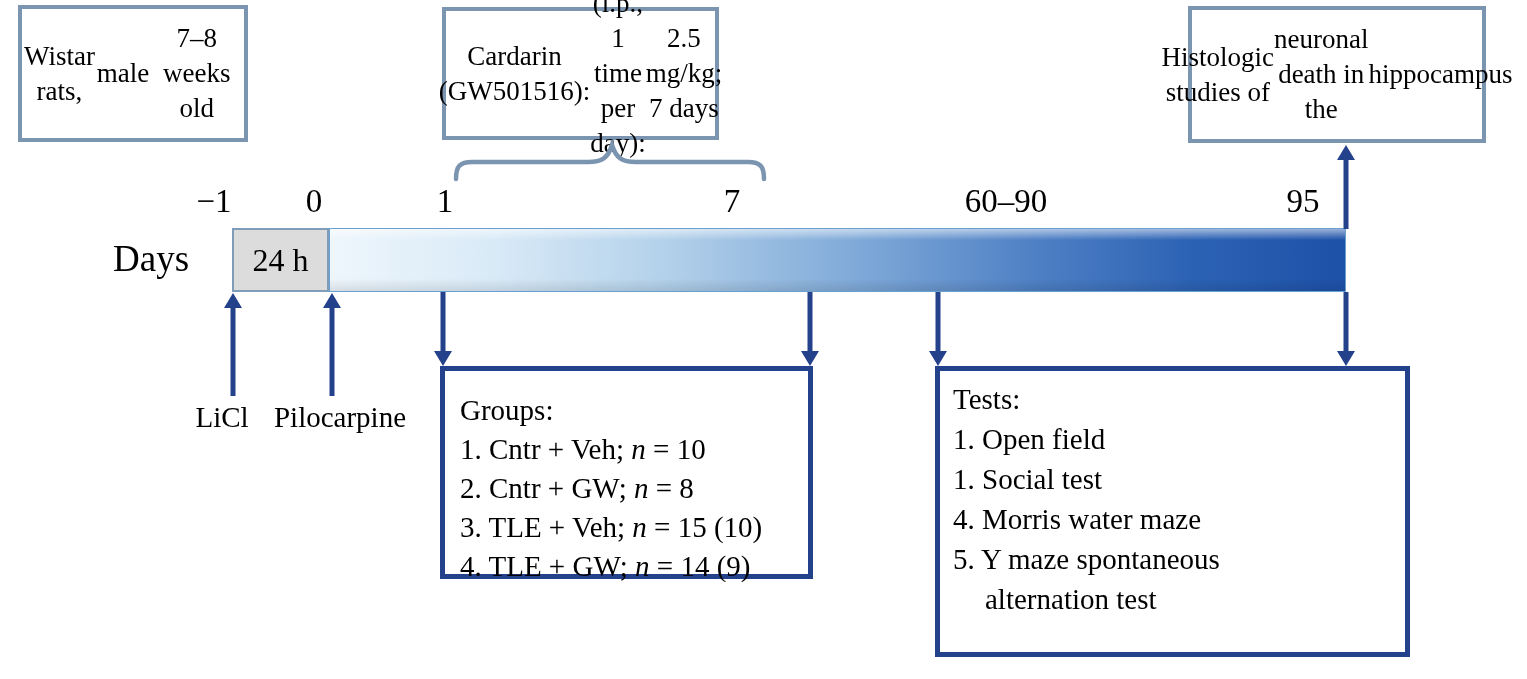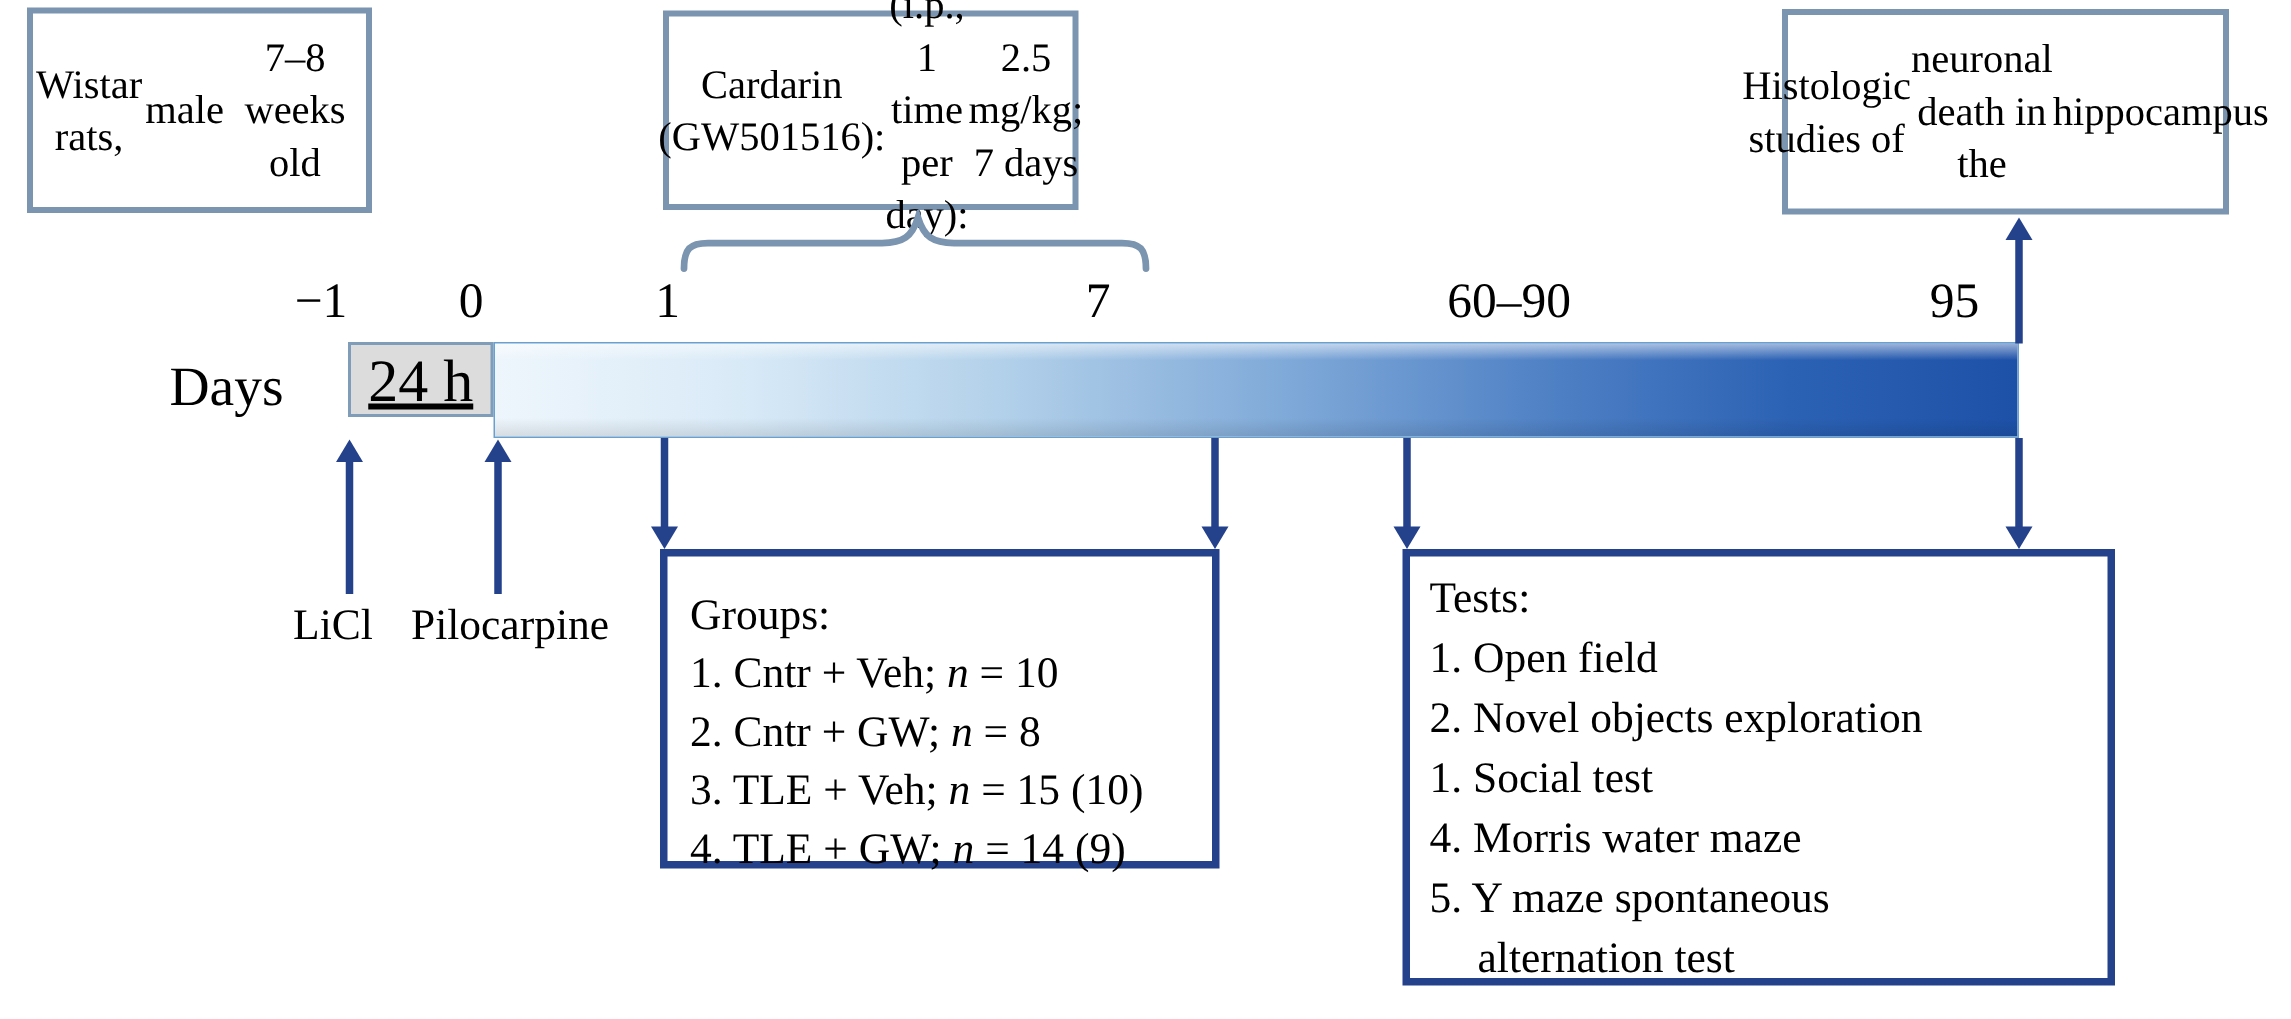--- a/index.html
+++ b/index.html
@@ -20,23 +20,23 @@
     box-sizing:border-box; font-size:29px;
   }
   .list-box .ln { white-space:nowrap; }
   .it { font-style:italic; }
   .cont { padding-left:32px; }
 
   
   #days-label { position:absolute; left:113px; top:237px; font-size:37px; }
   .tick { position:absolute; top:183px; transform:translateX(-50%); font-size:33px; white-space:nowrap; }
   #seg-24h {
-    position:absolute; left:232px; top:228px; width:97px; height:50px;
+    position:absolute; left:232px; top:228px; width:97px; height:64px;
     background:#dcdcdc; border:2px solid #7f9db9; box-sizing:border-box;
-    display:flex; align-items:center; justify-content:center; font-size:40px;text-decoration:underline;
+    display:flex; align-items:center; justify-content:center; font-size:32px;
   }
   #seg-grad {
     position:absolute; left:329px; top:228px; width:1017px; height:64px;
     box-sizing:border-box; border:1px solid #6aa0d0;
     background:
       linear-gradient(to bottom, rgba(255,255,255,0.55) 0%, rgba(255,255,255,0) 18%, rgba(255,255,255,0) 80%, rgba(0,0,0,0.10) 100%),
       linear-gradient(to right, #eef6fc 0%, #d9eaf7 16%, #b3d1ea 33%, #7fa9d8 52%, #4d7fc4 70%, #2c62b4 85%, #1d51a8 100%);
   }
 
   
@@ -129,20 +129,19 @@
     <div class="ln">Groups:</div>
     <div class="ln"><span>1. Cntr + Veh; </span><span class="it">n</span><span> = 10</span></div>
     <div class="ln"><span>2. Cntr + GW; </span><span class="it">n</span><span> = 8</span></div>
     <div class="ln"><span>3. TLE + Veh; </span><span class="it">n</span><span> = 15 (10)</span></div>
     <div class="ln"><span>4. TLE + GW; </span><span class="it">n</span><span> = 14 (9)</span></div>
   </div>
 
   <div class="list-box" style="left:935px; top:366px; width:475px; height:291px; padding:8px 0 12px 13px; line-height:40px;">
     <div class="ln">Tests:</div>
     <div class="ln">1. Open field</div>
-    <div class="ln">2. Novel objects exploration</div>
     <div class="ln">1. Social test</div>
     <div class="ln">4. Morris water maze</div>
     <div class="ln">5. Y maze spontaneous</div>
     <div class="ln cont">alternation test</div>
   </div>
 
 </div>
 
 </body></html>

